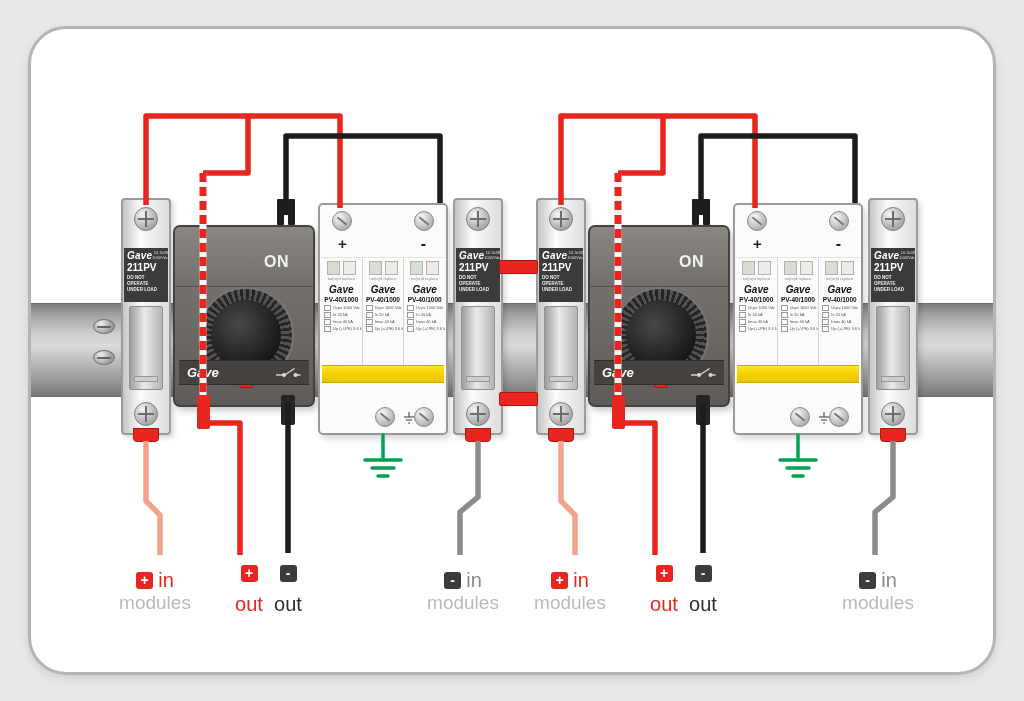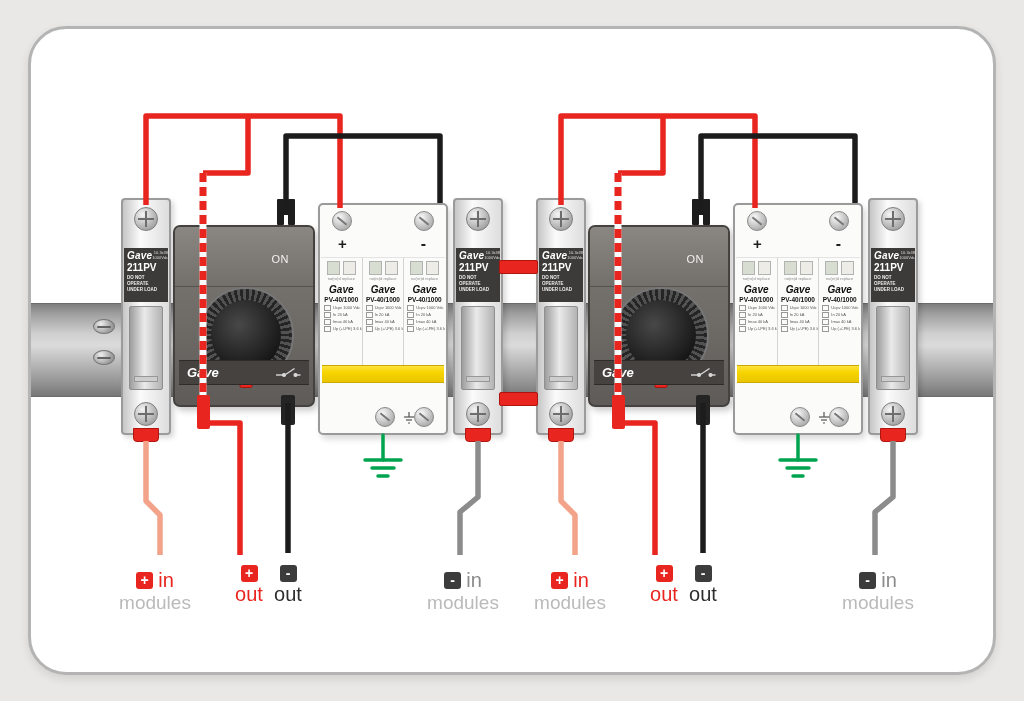--- a/index.html
+++ b/index.html
@@ -41,21 +41,21 @@
     background:linear-gradient(90deg,#9d9d9d,#eaeaea 45%,#b3b3b3); }
   .fuse-window::after { content:""; position:absolute; left:4px; right:4px; bottom:7px; height:4px; background:#cdcdcd; border:1px solid #979797; }
   .fuse-tab { position:absolute; left:50%; bottom:-9px; transform:translateX(-50%); width:26px; height:14px;
     background:#e8251f; border:1px solid #b1150f; border-radius:0 0 4px 4px; }
 
   
   .switch { position:absolute; left:65px; top:122px; width:142px; height:182px; border:2px solid #44413f; border-radius:7px;
     background:linear-gradient(180deg,#7d7975 0%,#6e6a66 55%,#5f5b58 100%); box-shadow:3px 4px 6px rgba(0,0,0,.2); }
   .sw-topstrip { position:absolute; left:0; right:0; top:0; height:60px; border-radius:5px 5px 0 0;
     background:linear-gradient(180deg,#8a8682,#736f6b); border-bottom:1px solid #55524f; }
-  .sw-on { position:absolute; top:26px; right:24px; color:#f2f2f2; font-size:11px; font-weight:normal; letter-spacing:.5px; }
+  .sw-on { position:absolute; top:26px; right:24px; color:#f2f2f2; font-size:16px; font-weight:bold; letter-spacing:.5px; }
   .sw-off { position:absolute; left:16px; top:86px; width:32px; text-align:center; transform:rotate(-90deg);
     color:#d2d2d2; font-size:10px; font-weight:bold; letter-spacing:1px; }
   .sw-knob { position:absolute; left:23px; top:60px; width:96px; height:96px; border-radius:50%;
     background:repeating-conic-gradient(#252525 0deg 4deg, #525252 4deg 8deg); border:2px solid #777; }
   .sw-knob-inner { position:absolute; left:11px; top:11px; width:70px; height:70px; border-radius:50%;
     background:radial-gradient(circle at 40% 35%, #484848, #161616 75%); }
   .sw-pointer { position:absolute; left:50%; bottom:-7px; transform:translateX(-50%); width:13px; height:16px;
     background:#e8251f; border-radius:2px; border:1px solid #a8120c; }
   .sw-bar { position:absolute; left:4px; right:4px; bottom:20px; height:25px; background:#45423f;
     border-top:1px solid #2e2c2a; border-bottom:1px solid #2e2c2a; display:flex; align-items:center; justify-content:space-between; padding:0 8px; }
@@ -108,21 +108,21 @@
   .lbl-b { left:121px; top:460px; width:40px; }
   .lbl-c { left:159px; top:460px; width:42px; }
   .lbl-d { left:308px; top:467px; width:94px; }
   .lbl-row { display:inline-flex; align-items:center; gap:5px; height:20px; }
   .chip { display:inline-block; width:17px; height:17px; border-radius:3px; color:#fff; font-weight:bold;
     font-size:14px; line-height:16px; text-align:center; }
   .chip-plus { background:#e8251f; } .chip-minus { background:#3c3c3c; }
   .txt-red  { color:#e8251f; font-size:20px; }
   .txt-gray { color:#8b8b8b; font-size:20px; }
   .txt-dark { color:#2e2e2e; font-size:20px; }
-  .out-word { margin-top:0; font-size:20px; }
+  .out-word { margin-top:10px; font-size:20px; }
   .lbl-modules { color:#bababa; font-size:19px; margin-top:2px; }
 </style>
 </head>
 <body>
 
 <div class="canvas">
   <div class="card">
     <div class="din-rail"></div>
     <div class="rail-screw rs1"></div>
     <div class="rail-screw rs2"></div>

